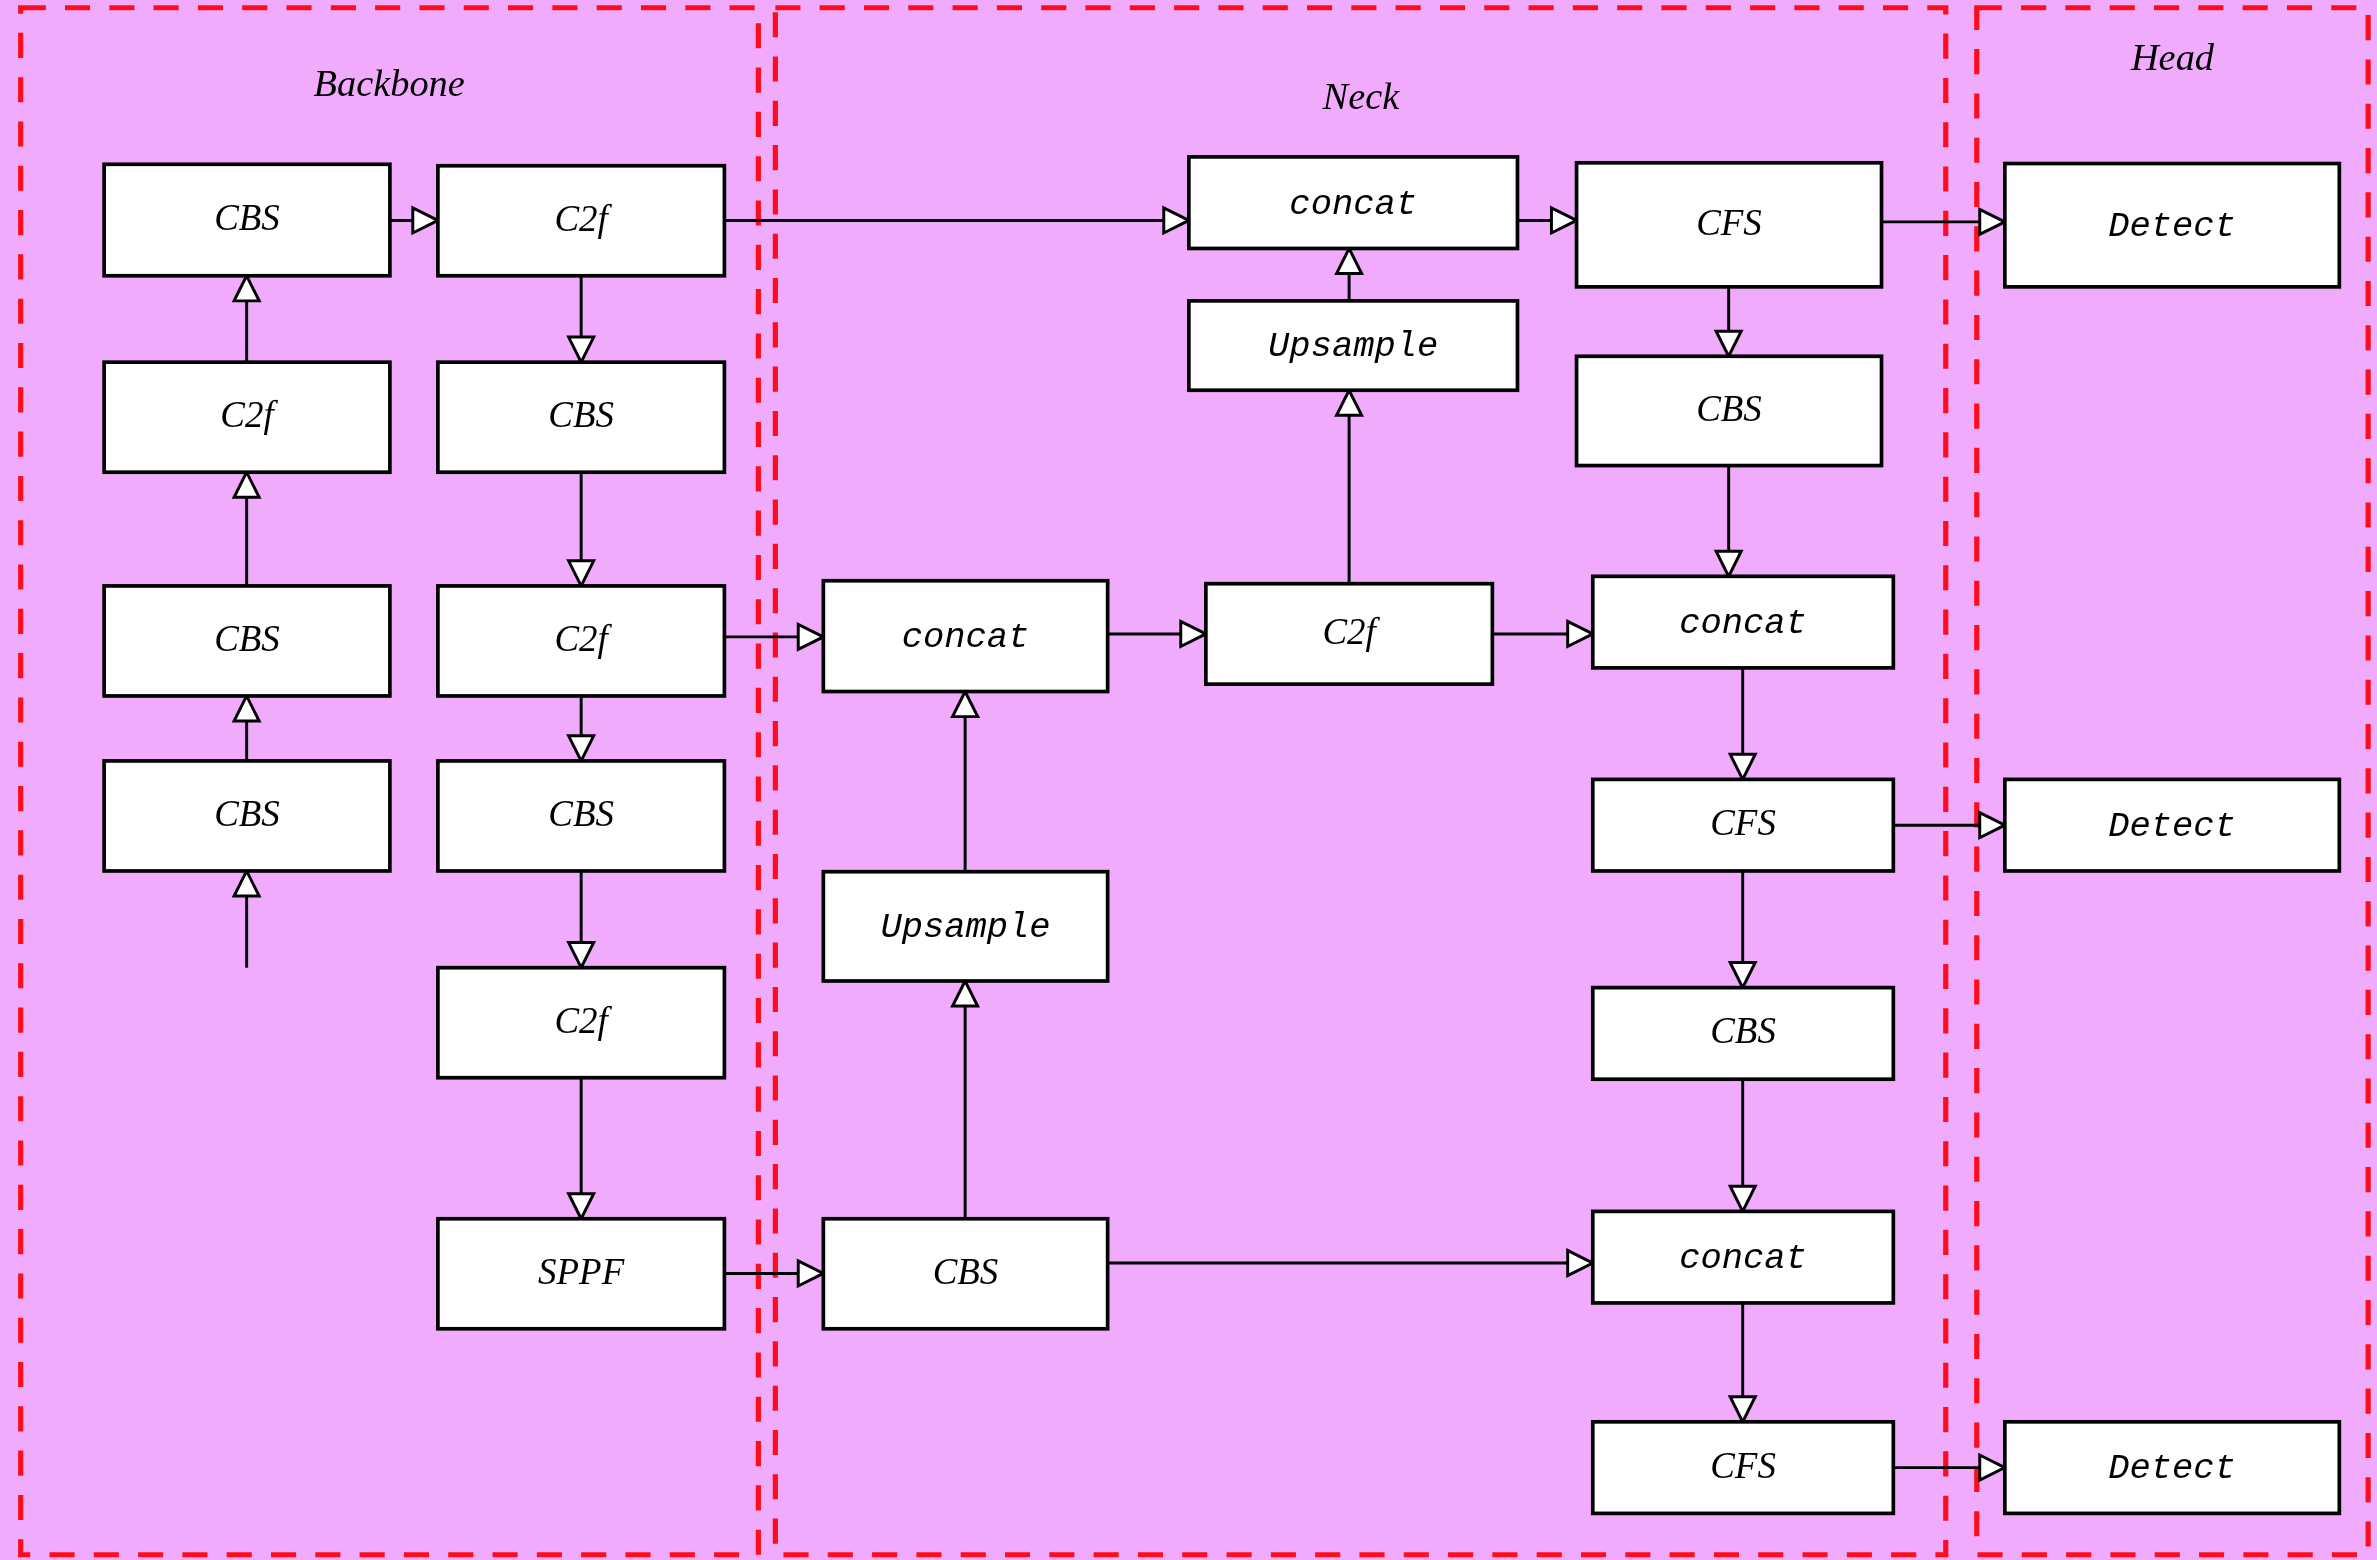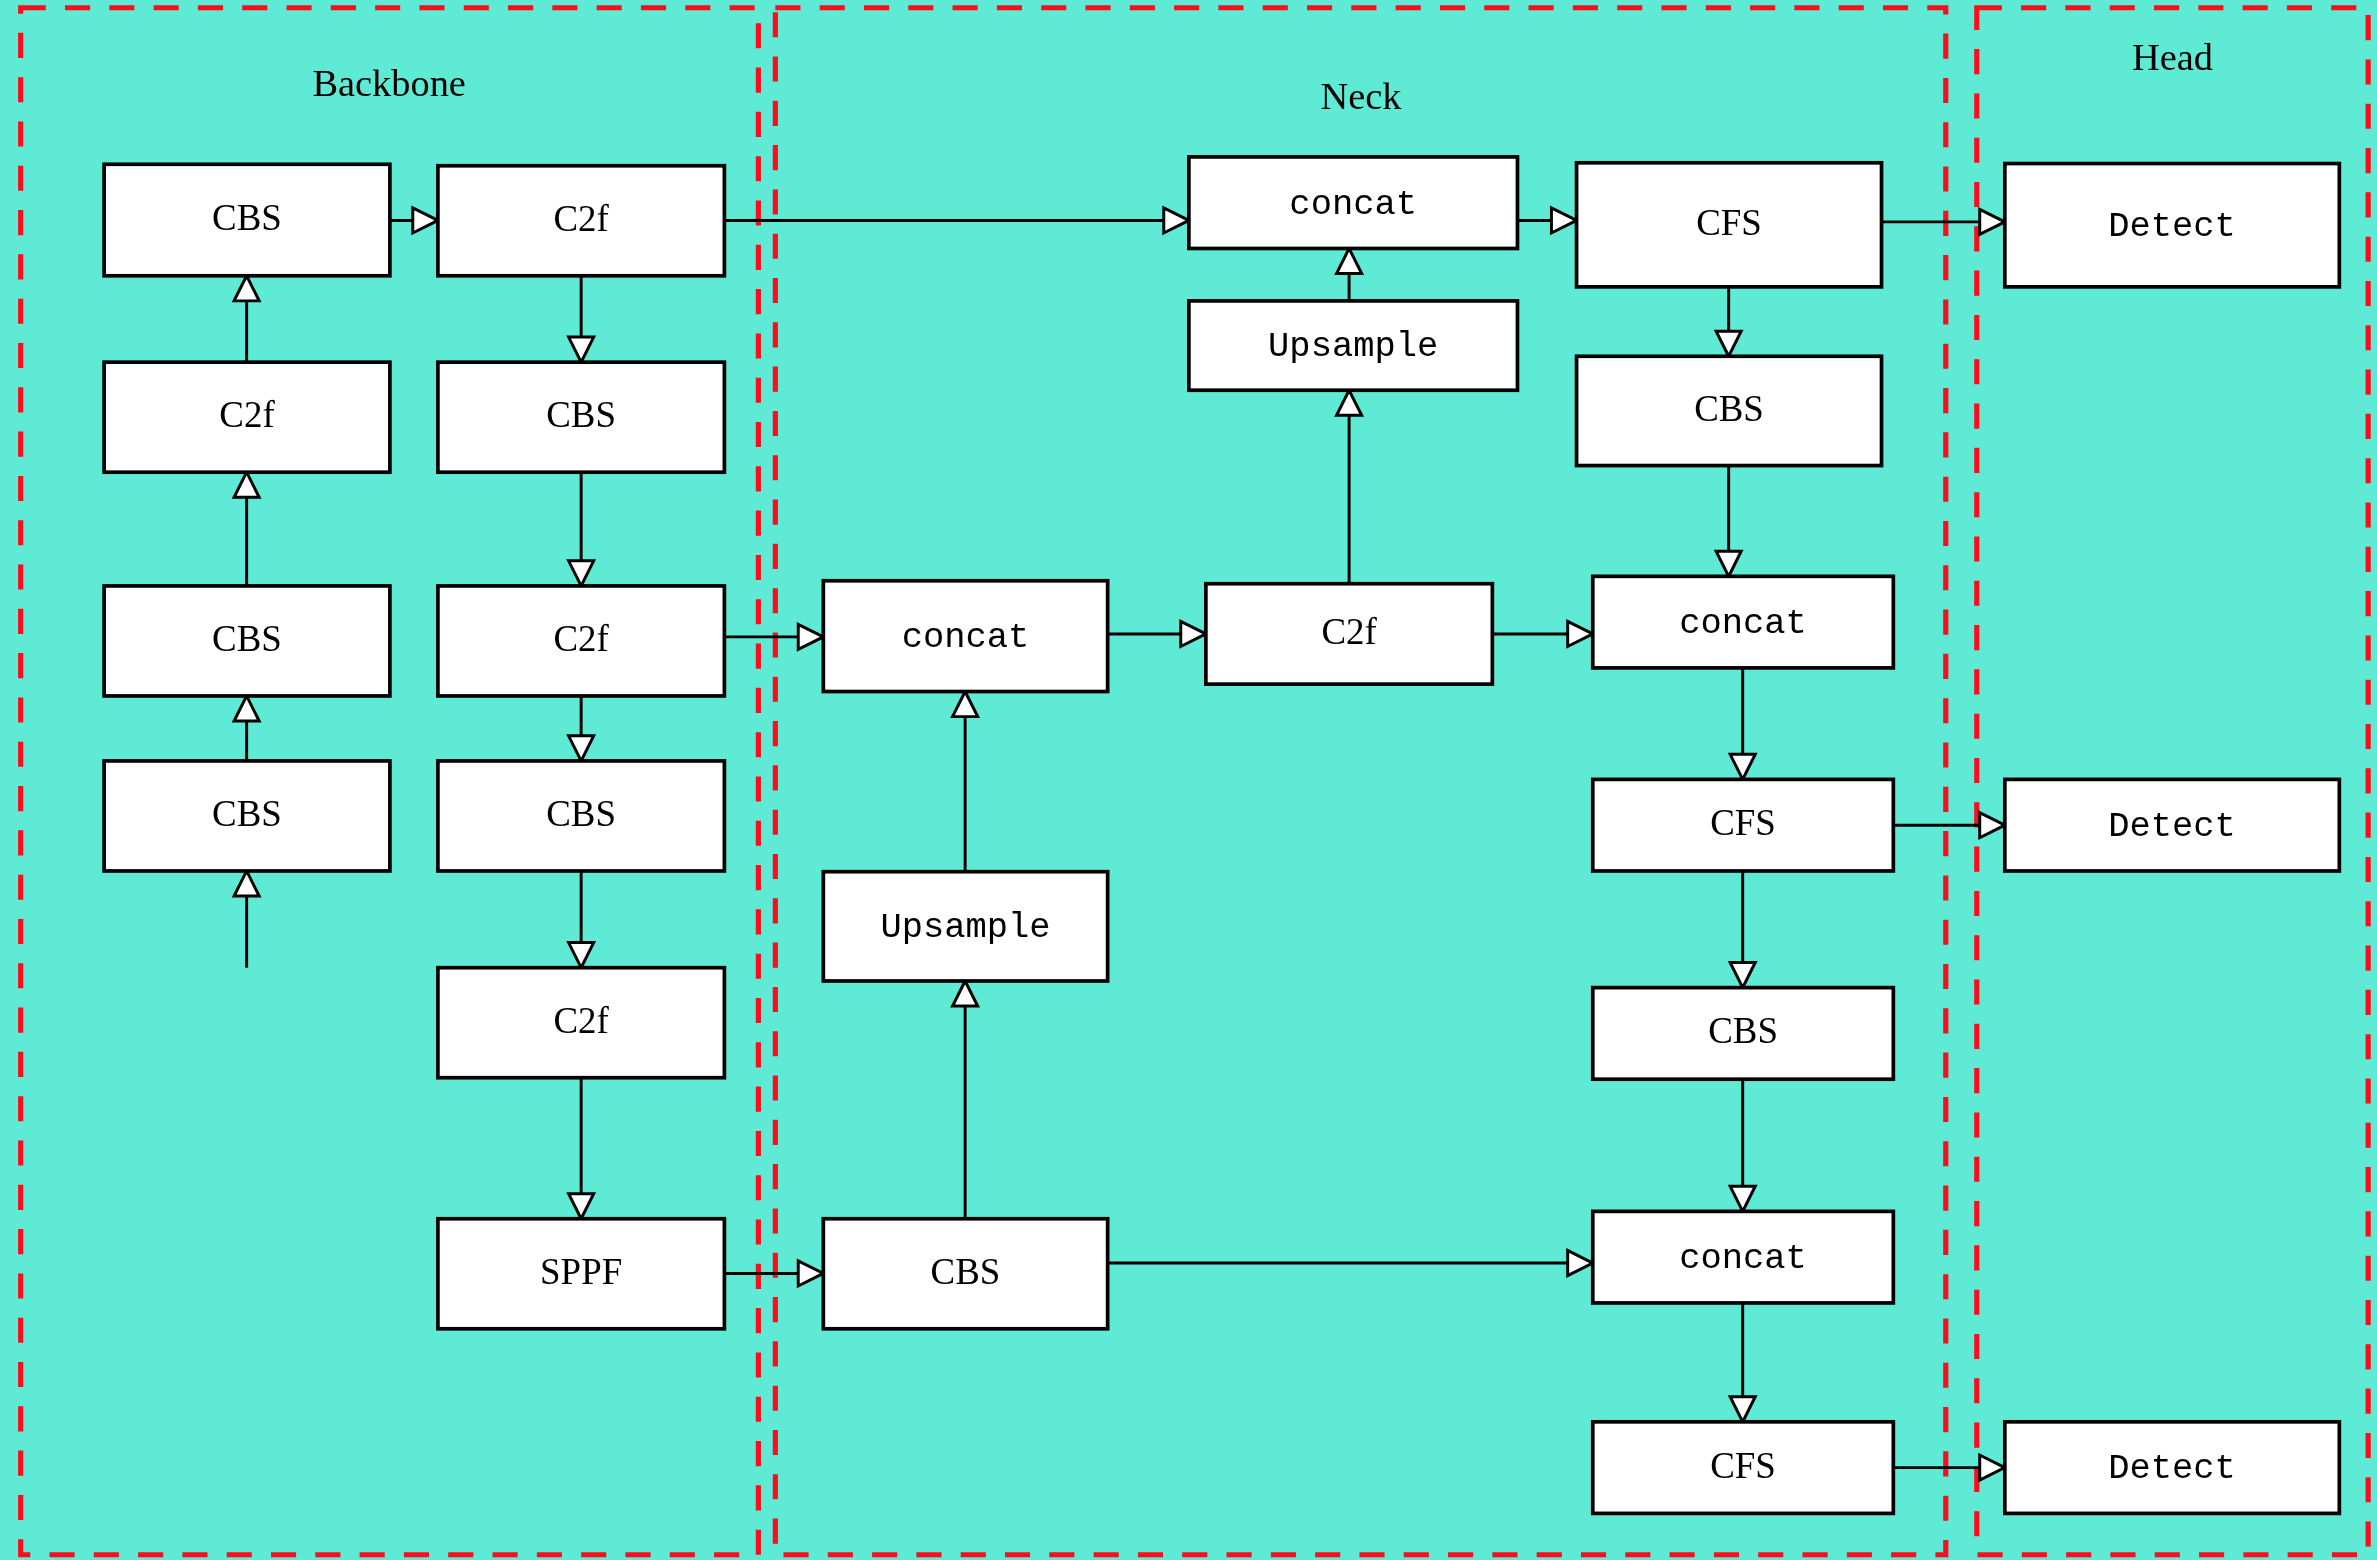--- a/index.html
+++ b/index.html
@@ -4,22 +4,23 @@
 <style>
   html, body {
     margin: 0;
     padding: 0;
     background: #ffffff;
   }
   #diagram-root {
     position: relative;
     width: 2377px;
     height: 1561px;
-    background: #5eead4;
+    background: #f0abfc;
     font-family: "Liberation Serif", "DejaVu Serif", serif;
+    font-style: italic;
   }
   svg.diagram-canvas {
     position: absolute;
     left: 0;
     top: 0;
     width: 2377px;
     height: 1561px;
     display: block;
   }
   .region-rect {

